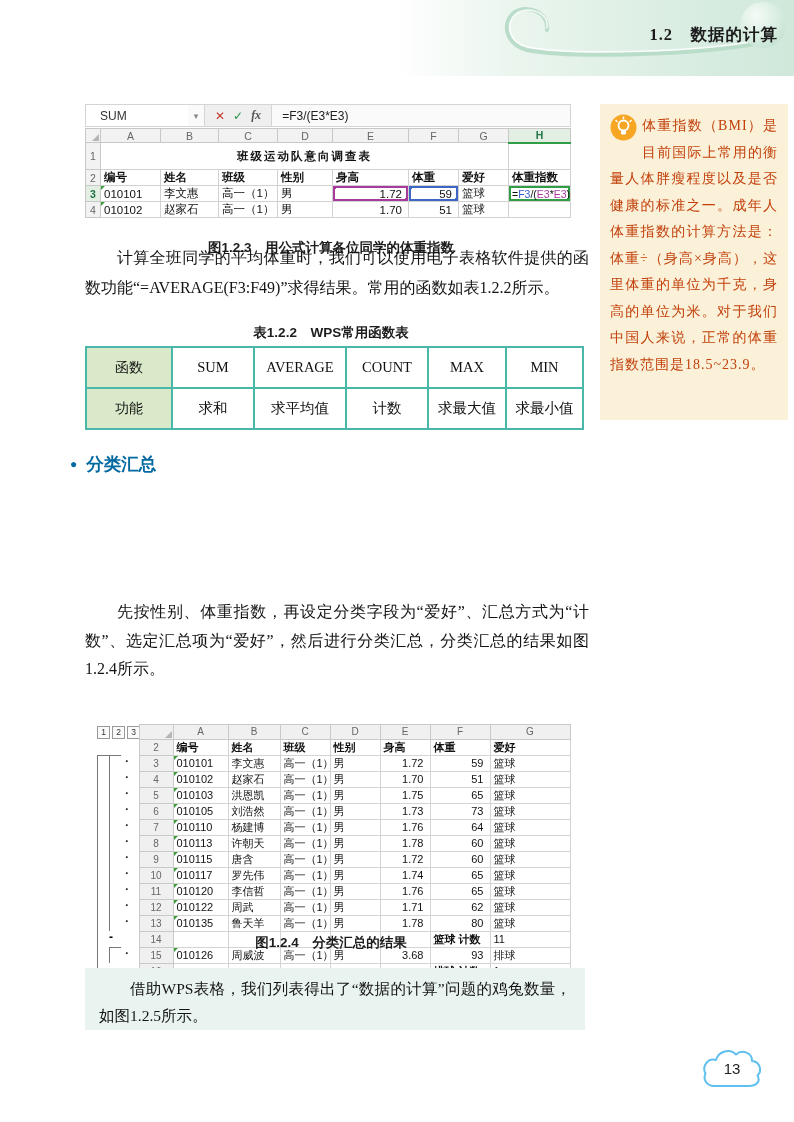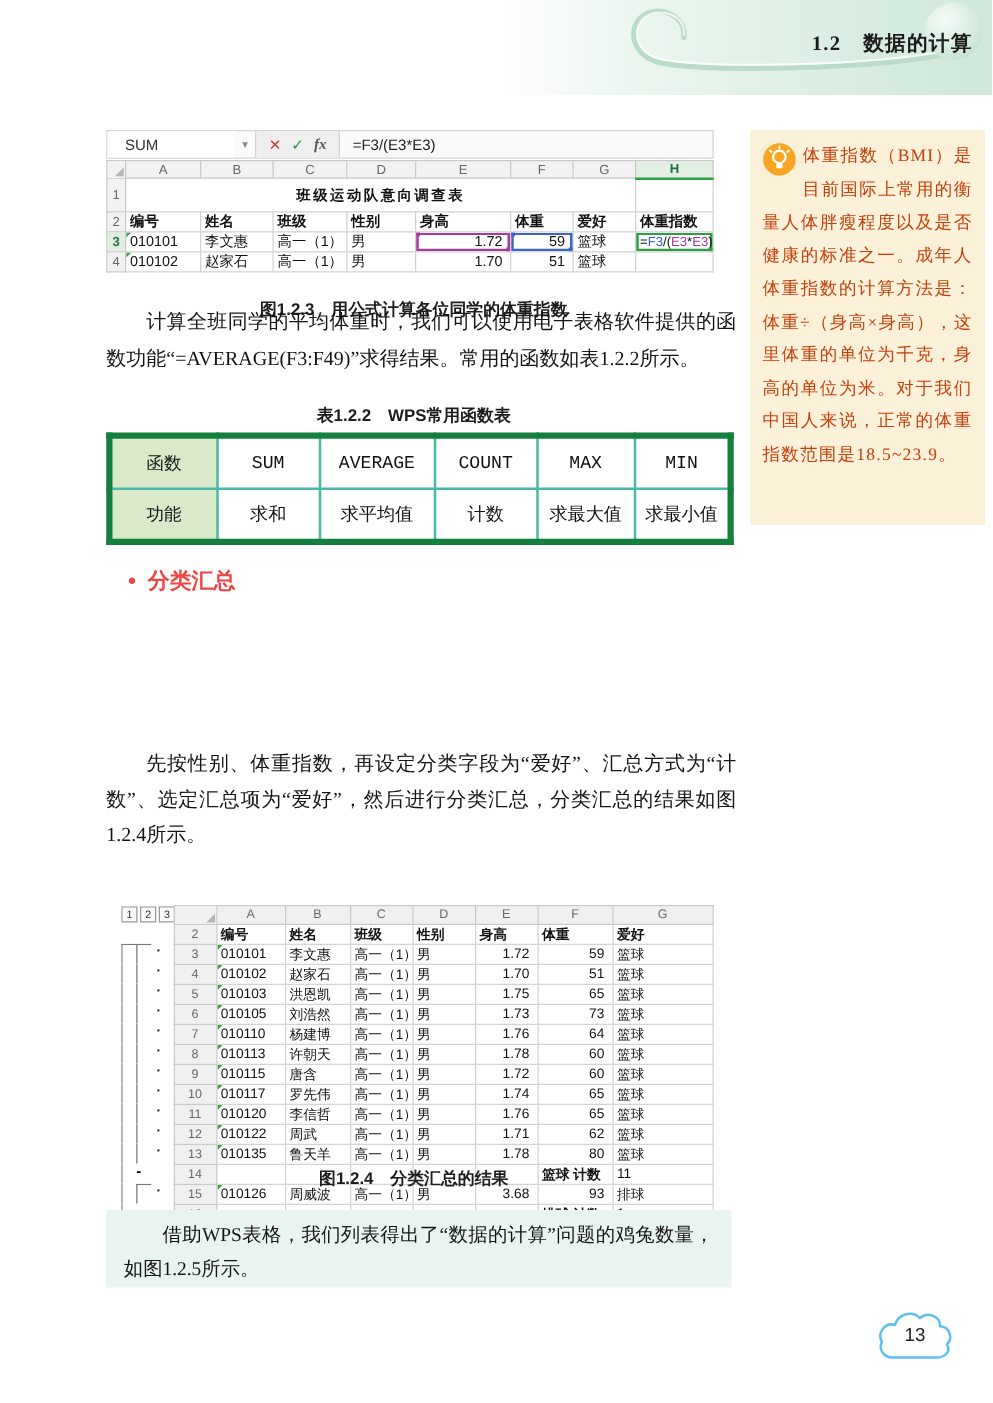--- a/index.html
+++ b/index.html
@@ -54,27 +54,27 @@
   .fb{color:#2f5bd0;} .fp{color:#a83a9e;}
 
   
   .bmi{position:absolute;left:600px;top:104px;width:188px;min-height:316px;background:#fbf0d8;
        padding:9px 10px 12px 10px;box-sizing:border-box;font-size:14px;line-height:26.5px;
        text-align:justify;letter-spacing:1px;color:#c2410c;}
   .bulb{float:left;width:27px;height:27px;margin:1px 5px 0 0;}
 
   
   .t122{position:absolute;left:85px;top:346px;border-collapse:collapse;table-layout:fixed;
-        border:5px solid #15803d;font-family:Liberation Mono, monospace;}
+        border:2px solid #15803d;font-family:Liberation Serif, serif;}
   .t122 td{border:2px solid #49b8a8;text-align:center;height:37px;font-size:14.5px;background:#fff;}
   .t122 td.lab{background:#d9e9c9;font-size:14px;}
 
   
-  .sect{position:absolute;left:102px;top:452px;font-family:"Liberation Sans","DejaVu Sans",sans-serif;
-        font-weight:bold;font-size:17.5px;color:#ef4444;}
+  .sect{position:absolute;left:70px;top:452px;font-family:"Liberation Sans","DejaVu Sans",sans-serif;
+        font-weight:bold;font-size:17.5px;color:#0369a1;}
   .sect .dot{font-size:12px;vertical-align:2px;margin-right:9px;}
 
   
   .fig124{position:absolute;left:97px;top:688px;font-family:"Liberation Sans","DejaVu Sans",sans-serif;margin-top:36px;}
   table.sheet2{border-collapse:collapse;table-layout:fixed;background:#fff;}
   table.sheet2 td{border:1px solid #d4d4d4;font-size:11px;padding:0 3px;overflow:hidden;white-space:nowrap;height:13.5px;}
   .sheet2 .hd{background:#f0f0f0;color:#666;text-align:center;border-color:#c9c9c9;font-size:10px;}
   .sheet2 .rn{background:#f0f0f0;color:#666;text-align:center;border-color:#c9c9c9;font-size:10px;}
   .sheet2 td.gut{border:none;background:#fff;padding:0;}
   .gutflex{display:flex;align-items:stretch;height:100%;}

